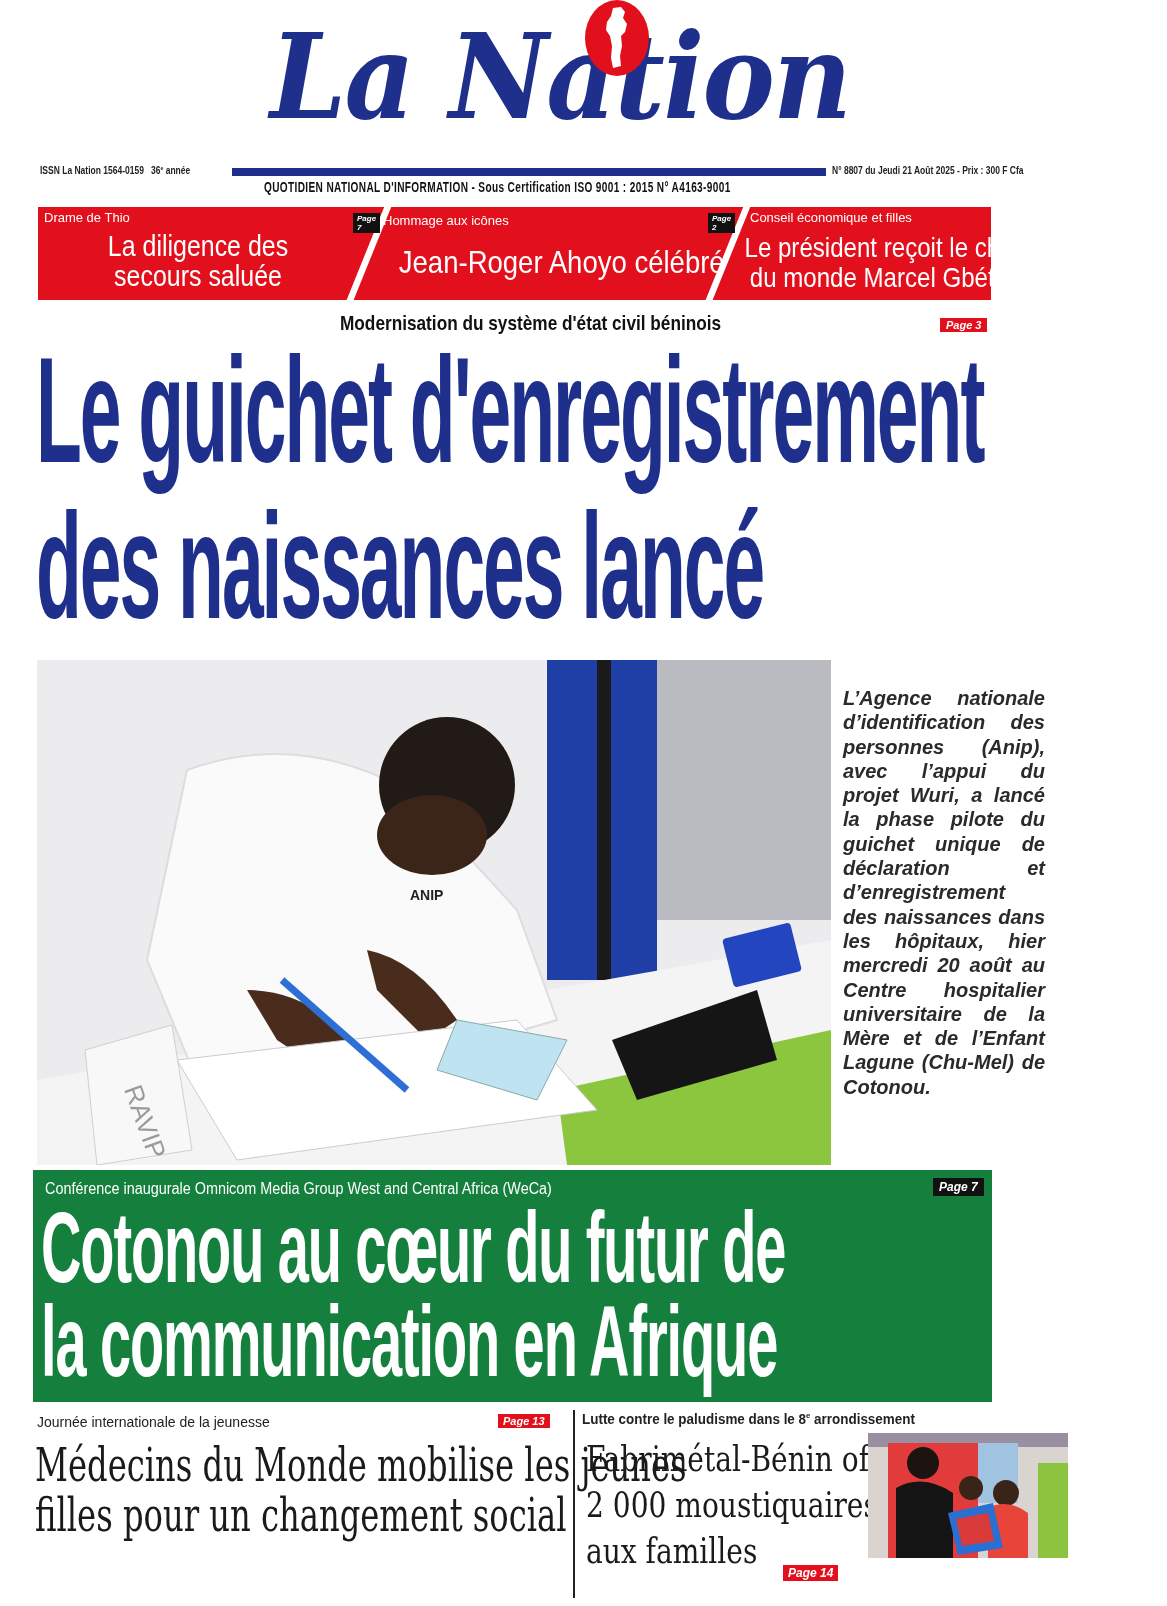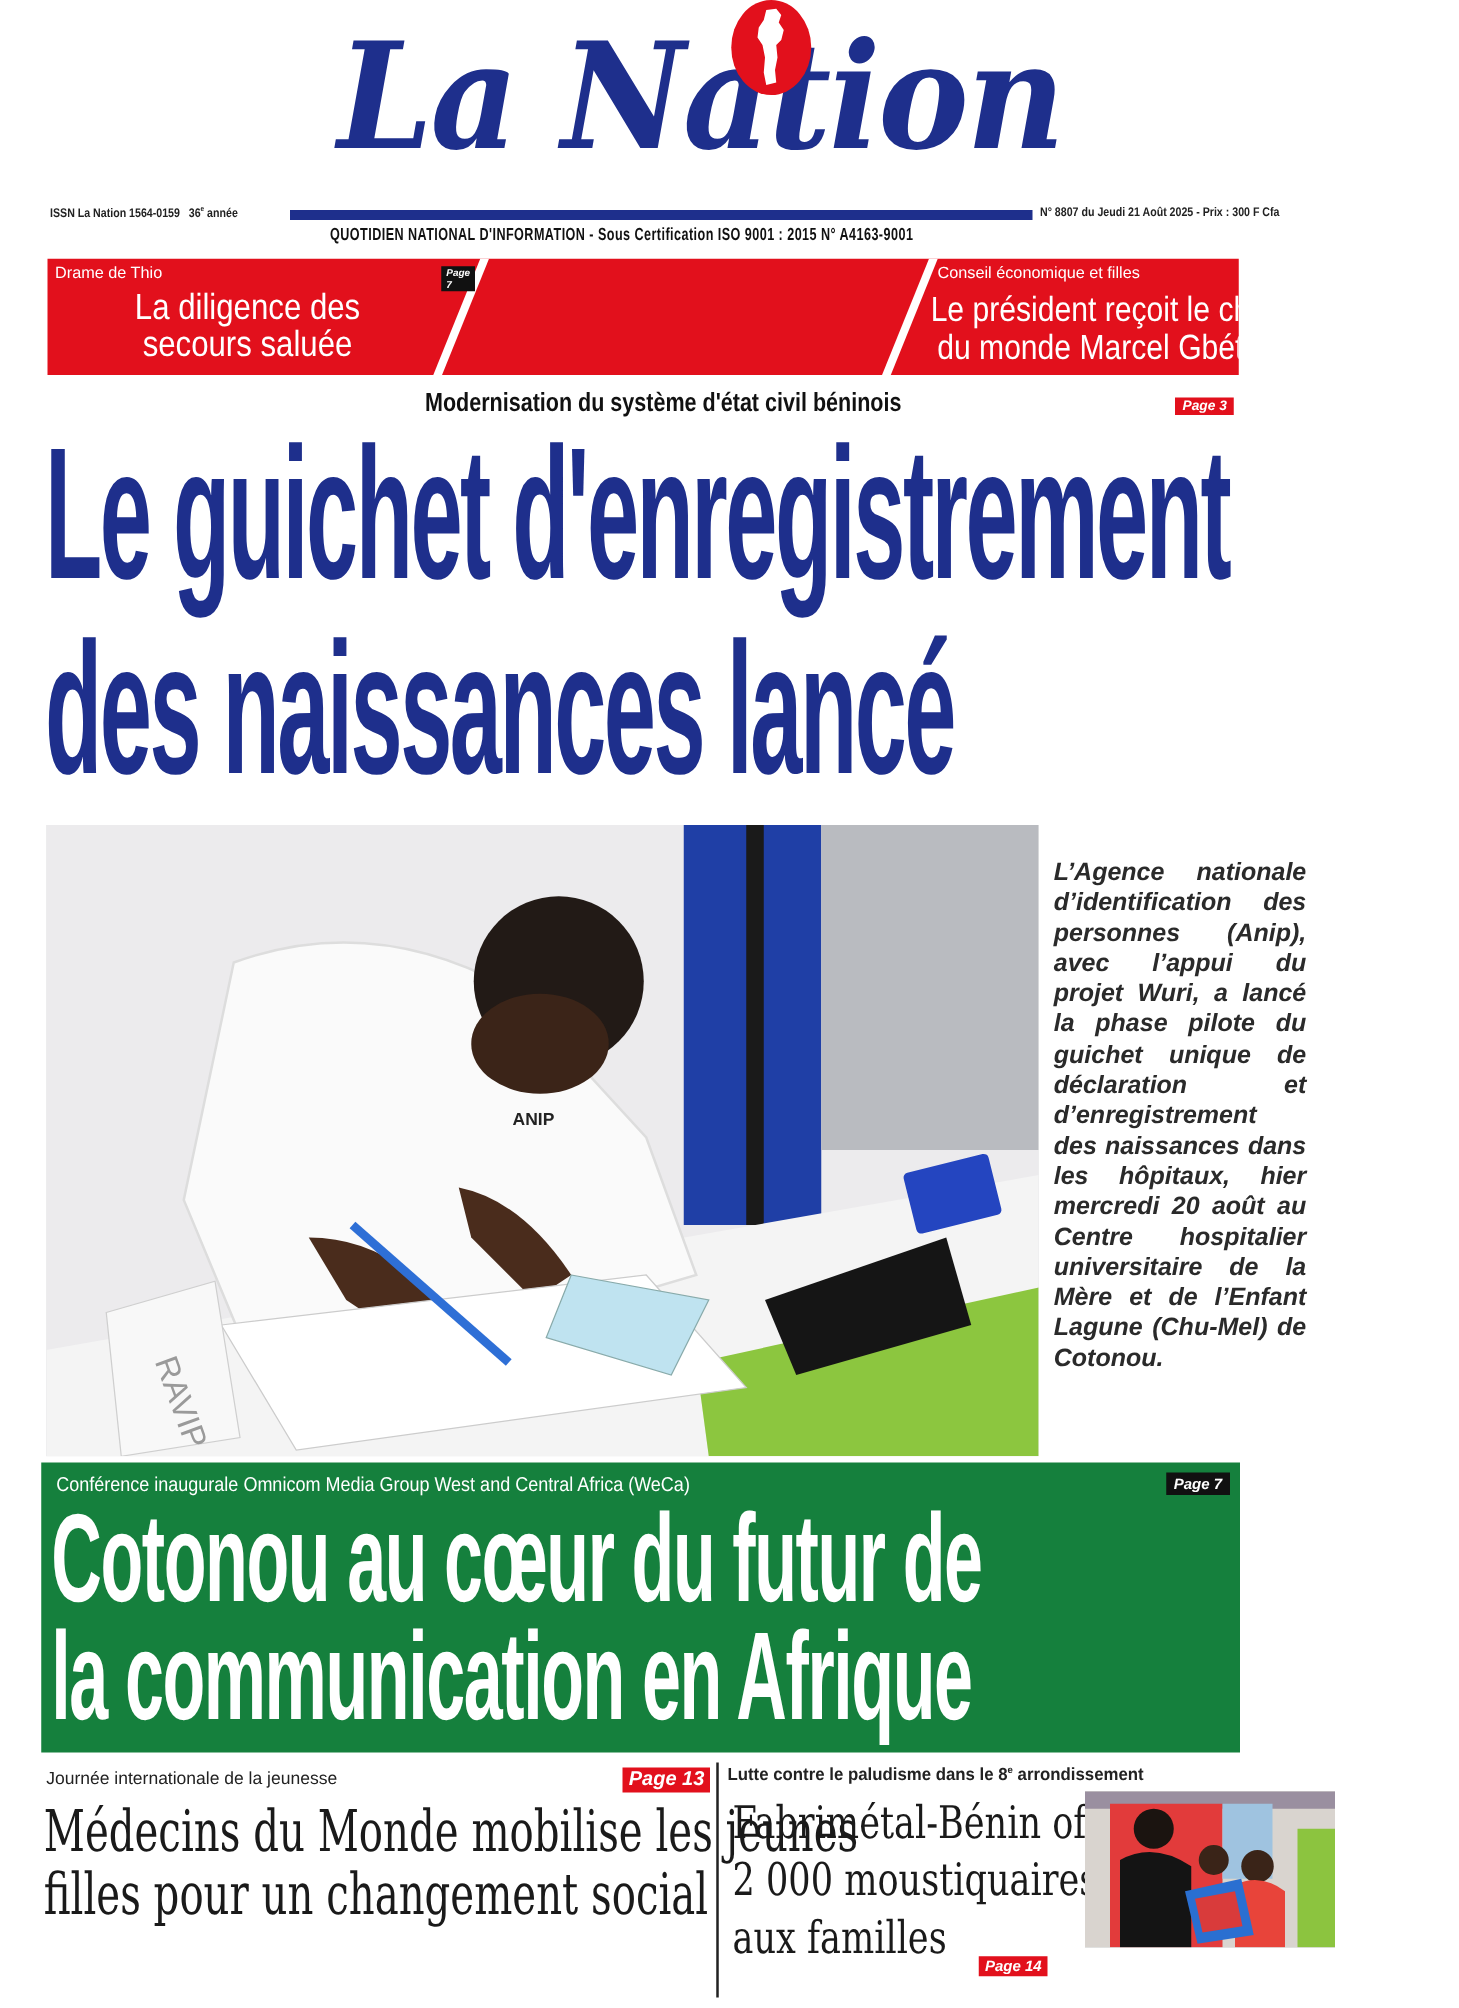--- a/index.html
+++ b/index.html
@@ -79,20 +79,25 @@
 
   <div class="teaser" style="left:0; width:320px;">
     <div class="kicker" style="left:6px;">Drame de Thio</div>
     <div class="page-tag-black" style="left:283px; top:6px;">Page 7</div>
     <div class="title" style="left:10px; width:300px; top:24px;">
       <div>La diligence des</div>
       <div>secours saluée</div>
     </div>
   </div>
 
+  <div class="teaser" style="left:345px; width:330px;">
+    <div class="kicker" style="left:0;top:6px;">Hommage aux icônes</div>
+    <div class="page-tag-black" style="left:293px; top:6px;">Page 2</div>
+    <div class="title" style="left:-8px; width:340px; top:40px; font-size:32px;">Jean-Roger Ahoyo célébré</div>
+  </div>
 
   <div class="teaser" style="left:700px; width:333px;">
     <div class="kicker" style="left:12px;">Conseil économique et filles</div>
     <div class="page-tag-black" style="left:296px; top:6px;">Page 3</div>
     <div class="title" style="left:-18px; width:350px; top:26px; font-size:28px;">
       <div>Le président reçoit le champion</div>
       <div>du monde Marcel Gbétablé</div>
     </div>
   </div>
 </div>
@@ -133,21 +138,21 @@
 <div class="abs banner">
   <div class="kicker">Conférence inaugurale Omnicom Media Group West and Central Africa (WeCa)</div>
   <div class="page-tag-black" style="left:868px; top:8px; font-size:12px; padding:2px 6px;">Page 7</div>
   <div class="title">
     <div>Cotonou au cœur du futur de</div>
     <div>la communication en Afrique</div>
   </div>
 </div>
 
 <div class="abs bottom-left-kicker">Journée internationale de la jeunesse</div>
-<div class="page-tag-red" style="left:498px; top:1414px; font-size:16px; padding:1px 5px;">Page 13</div>
+<div class="page-tag-red" style="left:498px; top:1414px; font-size:11px; padding:1px 5px;">Page 13</div>
 <div class="abs bottom-left-title">
   <div>Médecins du Monde mobilise les jeunes</div>
   <div>filles pour un changement social</div>
 </div>
 
 <div class="abs divider"></div>
 
 <div class="abs bottom-right-kicker">
   <span>Lutte contre le paludisme dans le 8</span><sup>e</sup><span> arrondissement</span>
 </div>

